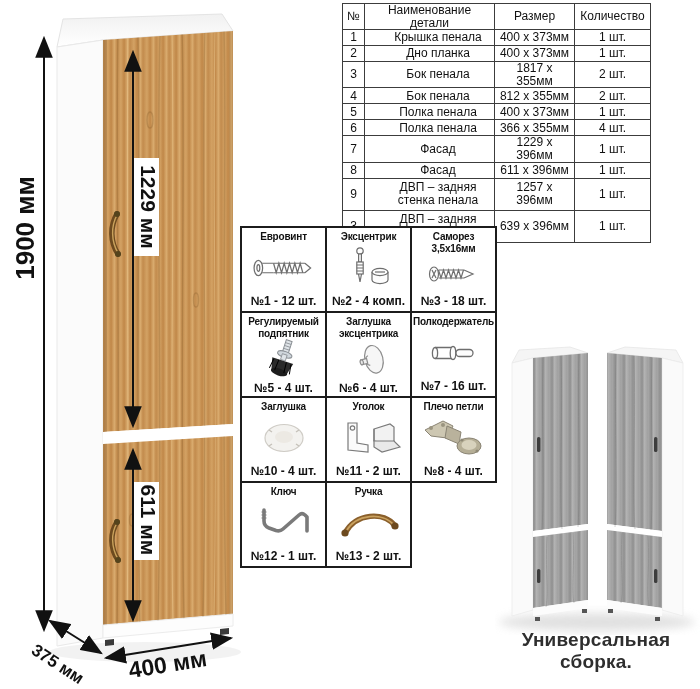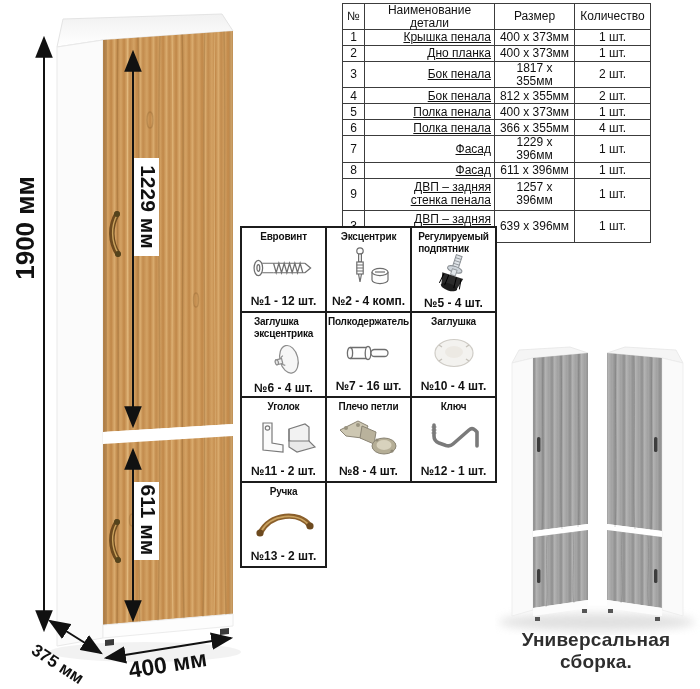--- a/index.html
+++ b/index.html
@@ -6,32 +6,32 @@
   .stage{position:relative;width:700px;height:689px;background:#fff;overflow:hidden;
          font-family:"Liberation Sans",sans-serif;color:#111;}
   svg text{font-family:"Liberation Sans",sans-serif;}
 
   
   .parts-table{position:absolute;left:342px;top:3px;border-collapse:collapse;
                font-size:12px;line-height:1.05;color:#111;}
   .parts-table th,.parts-table td{border:1.5px solid #3c3c3c;padding:0 3px;background:#fff;}
   .parts-table th{font-weight:normal;height:16px;text-align:center;}
   .parts-table td{height:15px;text-align:center;}
-  .parts-table td.name{text-align:right;padding-left:20px;text-decoration:underline;}
+  .parts-table td.name{text-align:center;padding-left:20px;}
   .parts-table tr.tall td{height:31px;}
   .col-num{width:22px}.col-name{width:130px}.col-size{width:80px}.col-qty{width:76px}
 
   
   .hw-grid{position:absolute;left:240px;top:226px;display:inline-grid;
            grid-template-columns:85px 85px 85px;grid-auto-rows:85px;
            border-top:2px solid #1c1c1c;border-left:2px solid #1c1c1c;background:transparent;}
   .hw-cell{box-sizing:border-box;width:85px;height:85px;background:#fff;
            border-right:2px solid #1c1c1c;border-bottom:2px solid #1c1c1c;
            display:flex;flex-direction:column;align-items:center;padding:3px 1px 3px;}
-  .hw-title{font-weight:bold;font-size:10px;letter-spacing:-0.2px;text-align:left;
+  .hw-title{font-weight:bold;font-size:10px;letter-spacing:-0.2px;text-align:center;
             line-height:1.15;white-space:pre-line;}
   .hw-icon{flex:1;display:flex;align-items:center;justify-content:center;}
   .hw-qty{font-weight:bold;font-size:12px;}
 
   
   .main-drawing{position:absolute;left:0;top:0;}
   .pair-render{position:absolute;left:495px;top:340px;}
   .caption{position:absolute;left:484px;top:629px;width:224px;text-align:center;
            font-size:19px;font-weight:bold;color:#2e2e2e;letter-spacing:0.2px;}
 </style>
@@ -244,20 +244,33 @@
         <path d="M22.8,19 h6.4 M22.8,22 h6.4 M22.8,25 h6.4" fill="none"></path>
         <path d="M24.5,28 L26,36 L27.5,28" fill="none"></path>
         <path d="M38,26 v8 a8,3.6 0 0 0 16,0 v-8" fill="#fdfdfd"></path>
         <ellipse cx="46" cy="26" rx="8" ry="3.6"></ellipse>
             <path d="M41,26 h10" fill="none"></path>
       </svg>
         </div>
       <div class="hw-qty">№2 - 4 комп.</div>
     </div>
 
+    <div class="hw-cell">
+      <div class="hw-title">Саморез
+3,5х16мм</div>
+      <div class="hw-icon">
+          <svg width="70" height="34" viewBox="0 0 70 34" fill="#fdfdfd" stroke="#6e6e6e" stroke-width="1.2">
+        <ellipse cx="15" cy="17" rx="4.5" ry="7"></ellipse>
+            <path d="M13,13 l4,8 M17,13 l-4,8" fill="none"></path>
+        <path d="M19.5,13 l2.5,8 2.5,-8 2.5,8 2.5,-8 2.5,8 2.5,-8 2.5,8 2.5,-8 2.5,8 2.5,-8" fill="none"></path>
+        <path d="M19.5,13 L45,13 M19.5,21 L45,21 M45,13 L54,17 L45,21" fill="none"></path>
+      </svg>
+        </div>
+      <div class="hw-qty">№3 - 18 шт.</div>
+    </div>
 
     <div class="hw-cell">
       <div class="hw-title">Регулируемый
 подпятник</div>
       <div class="hw-icon">
           <svg width="70" height="42" viewBox="0 0 70 42">
         <g transform="rotate(18 35 21)">
           <rect x="31" y="1" width="6" height="12" fill="#dfe4e8" stroke="#8a8f94" stroke-width="1"></rect>
           <path d="M31,4 h6 M31,7 h6 M31,10 h6" stroke="#8a8f94" stroke-width="0.8"></path>
           <ellipse cx="34" cy="15.5" rx="7.5" ry="3" fill="#cfd6dc" stroke="#8a8f94" stroke-width="1"></ellipse>

